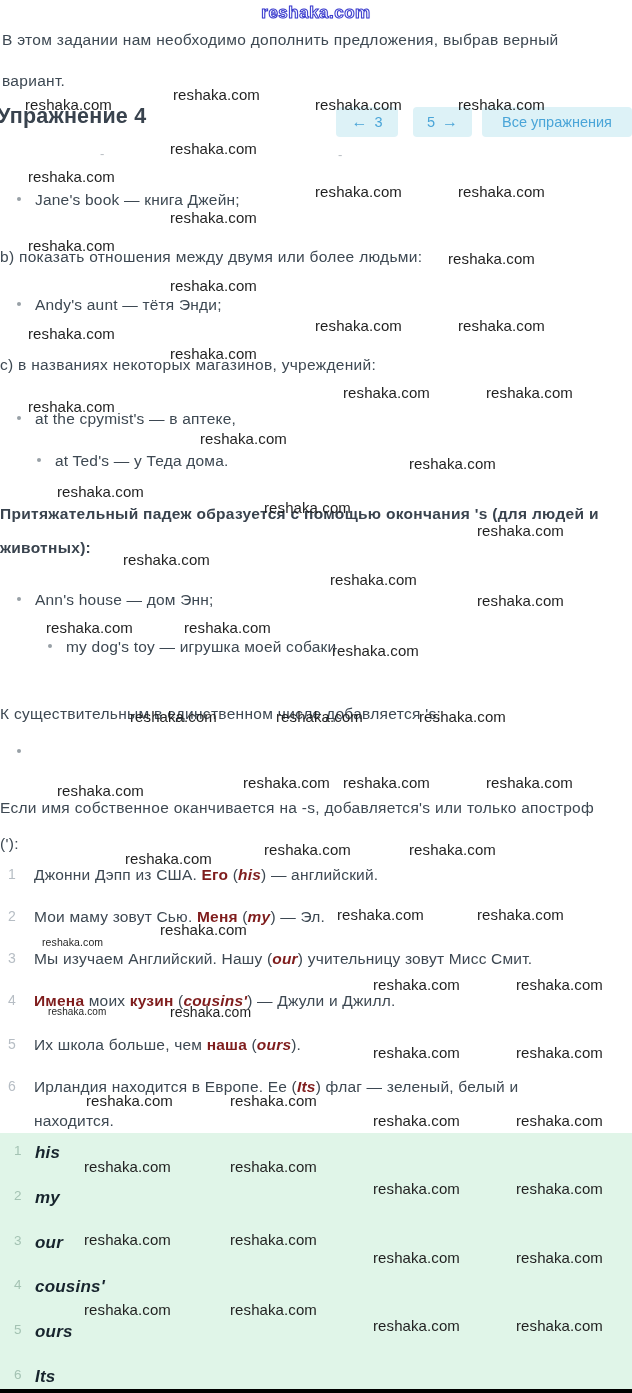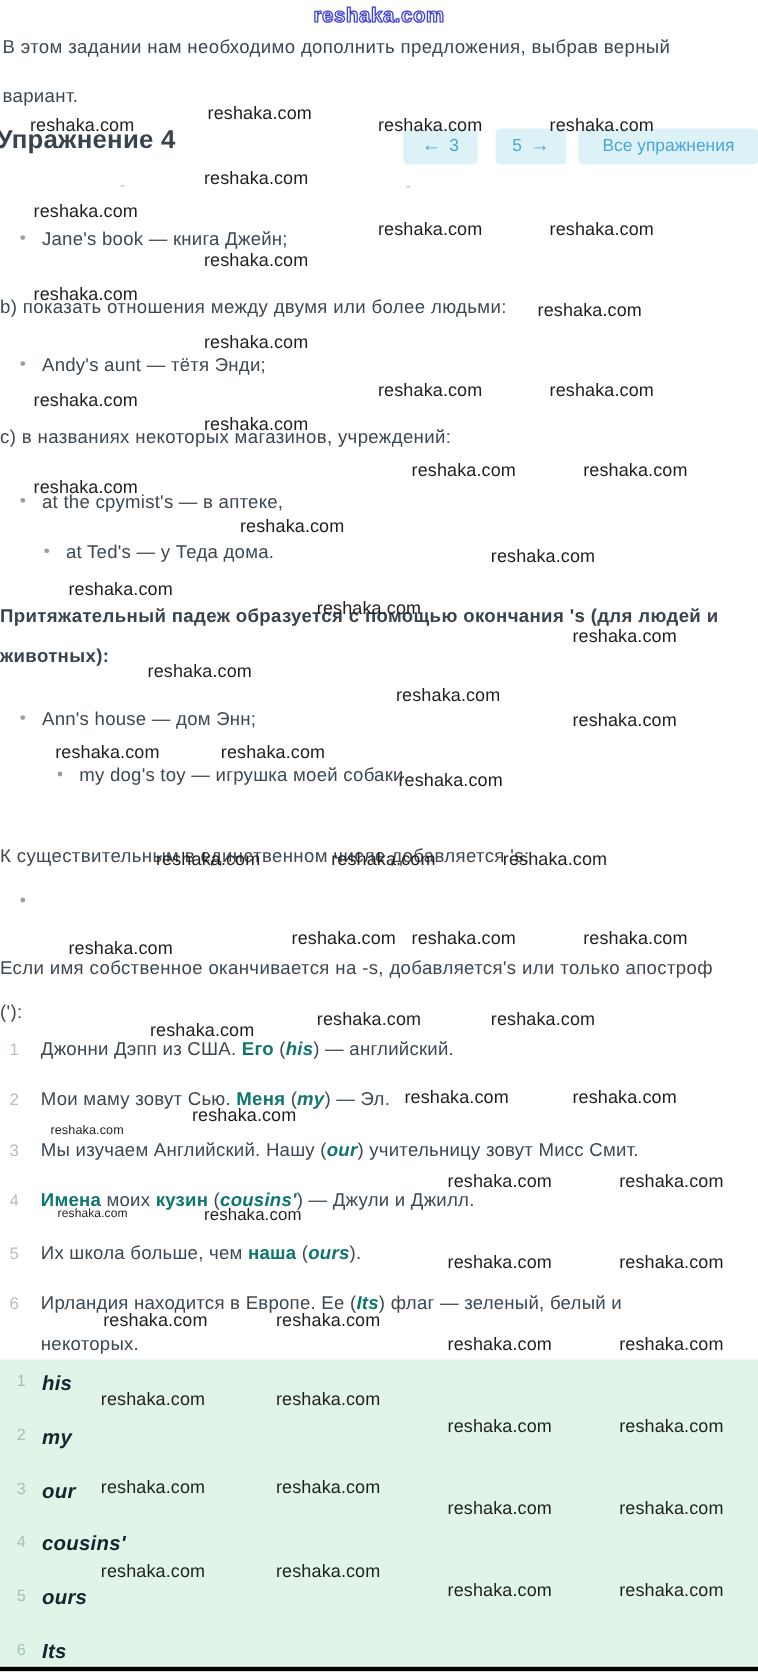--- a/index.html
+++ b/index.html
@@ -31,21 +31,21 @@
   .bold{font-weight:700;color:#39434e;}
   .b-line{top:248px}.c-line{top:356px}.bold1{top:505px}.bold2{top:539px}
   .sing{top:705px}.prop1{top:799px}.prop2{top:835px}
   
   .bullet{position:absolute;left:0;font-size:15.5px;letter-spacing:.2px;white-space:nowrap;}
   .bullet .dot{display:inline-block;width:4px;height:4px;border-radius:50%;
                background:#98a0a6;margin:0 14px 3px 17px;vertical-align:middle;}
   
   .ex-num{position:absolute;left:8px;font-size:14px;color:#b6bdc4;}
   .ex-text{position:absolute;left:34px;font-size:15.5px;letter-spacing:.2px;white-space:nowrap;}
-  .ex-text .b{font-weight:700;color:#0f766e;}
+  .ex-text .b{font-weight:700;color:#7f1d1d;}
   .ex-text .i{font-style:italic;}
   
   .answers-panel{position:absolute;left:0;top:1133px;width:632px;height:256px;background:#e0f5e8;}
   .ans-num{position:absolute;left:14px;font-size:13.5px;color:#a4c3b3;}
   .ans-word{position:absolute;left:35px;font-size:17px;font-weight:700;font-style:italic;
             color:#17242d;letter-spacing:.2px;}
   .bottom-bar{position:absolute;left:0;top:1389px;width:632px;height:4px;background:#000;}
 </style>
 </head>
 <body>
@@ -160,21 +160,21 @@
       <div class="ex-num" style="left: 8px; top: 908px;">2</div>
       <div class="ex-text" style="left: 34px; top: 908px;"><span>Мои маму зовут Сью. </span><span class="b">Меня</span><span> (</span><span class="b i">my</span><span>) — Эл.</span></div>
       <div class="ex-num" style="left: 8px; top: 950px;">3</div>
       <div class="ex-text" style="left: 34px; top: 950px;"><span>Мы изучаем Английский. Нашу (</span><span class="b i">our</span><span>) учительницу зовут Мисс Смит.</span></div>
       <div class="ex-num" style="left: 8px; top: 992px;">4</div>
       <div class="ex-text" style="left: 34px; top: 992px;"><span class="b">Имена</span><span> моих </span><span class="b">кузин</span><span> (</span><span class="b i">cousins'</span><span>) — Джули и Джилл.</span></div>
       <div class="ex-num" style="left: 8px; top: 1036px;">5</div>
       <div class="ex-text" style="left: 34px; top: 1036px;"><span>Их школа больше, чем </span><span class="b">наша</span><span> (</span><span class="b i">ours</span><span>).</span></div>
       <div class="ex-num" style="left: 8px; top: 1078px;">6</div>
       <div class="ex-text" style="left: 34px; top: 1078px;"><span>Ирландия находится в Европе. Ее (</span><span class="b i">Its</span><span>) флаг — зеленый, белый и</span></div>
-      <div class="ex-text" style="left: 34px; top: 1112px;">некоторых.</div>
+      <div class="ex-text" style="left: 34px; top: 1112px;">находится.</div>
       <div class="ans-num" style="left: 14px; top: 1143px;">1</div>
       <div class="ans-word" style="left: 35px; top: 1143px;">his</div>
       <div class="ans-num" style="left: 14px; top: 1188px;">2</div>
       <div class="ans-word" style="left: 35px; top: 1188px;">my</div>
       <div class="ans-num" style="left: 14px; top: 1233px;">3</div>
       <div class="ans-word" style="left: 35px; top: 1233px;">our</div>
       <div class="ans-num" style="left: 14px; top: 1277px;">4</div>
       <div class="ans-word" style="left: 35px; top: 1277px;">cousins'</div>
       <div class="ans-num" style="left: 14px; top: 1322px;">5</div>
       <div class="ans-word" style="left: 35px; top: 1322px;">ours</div>

